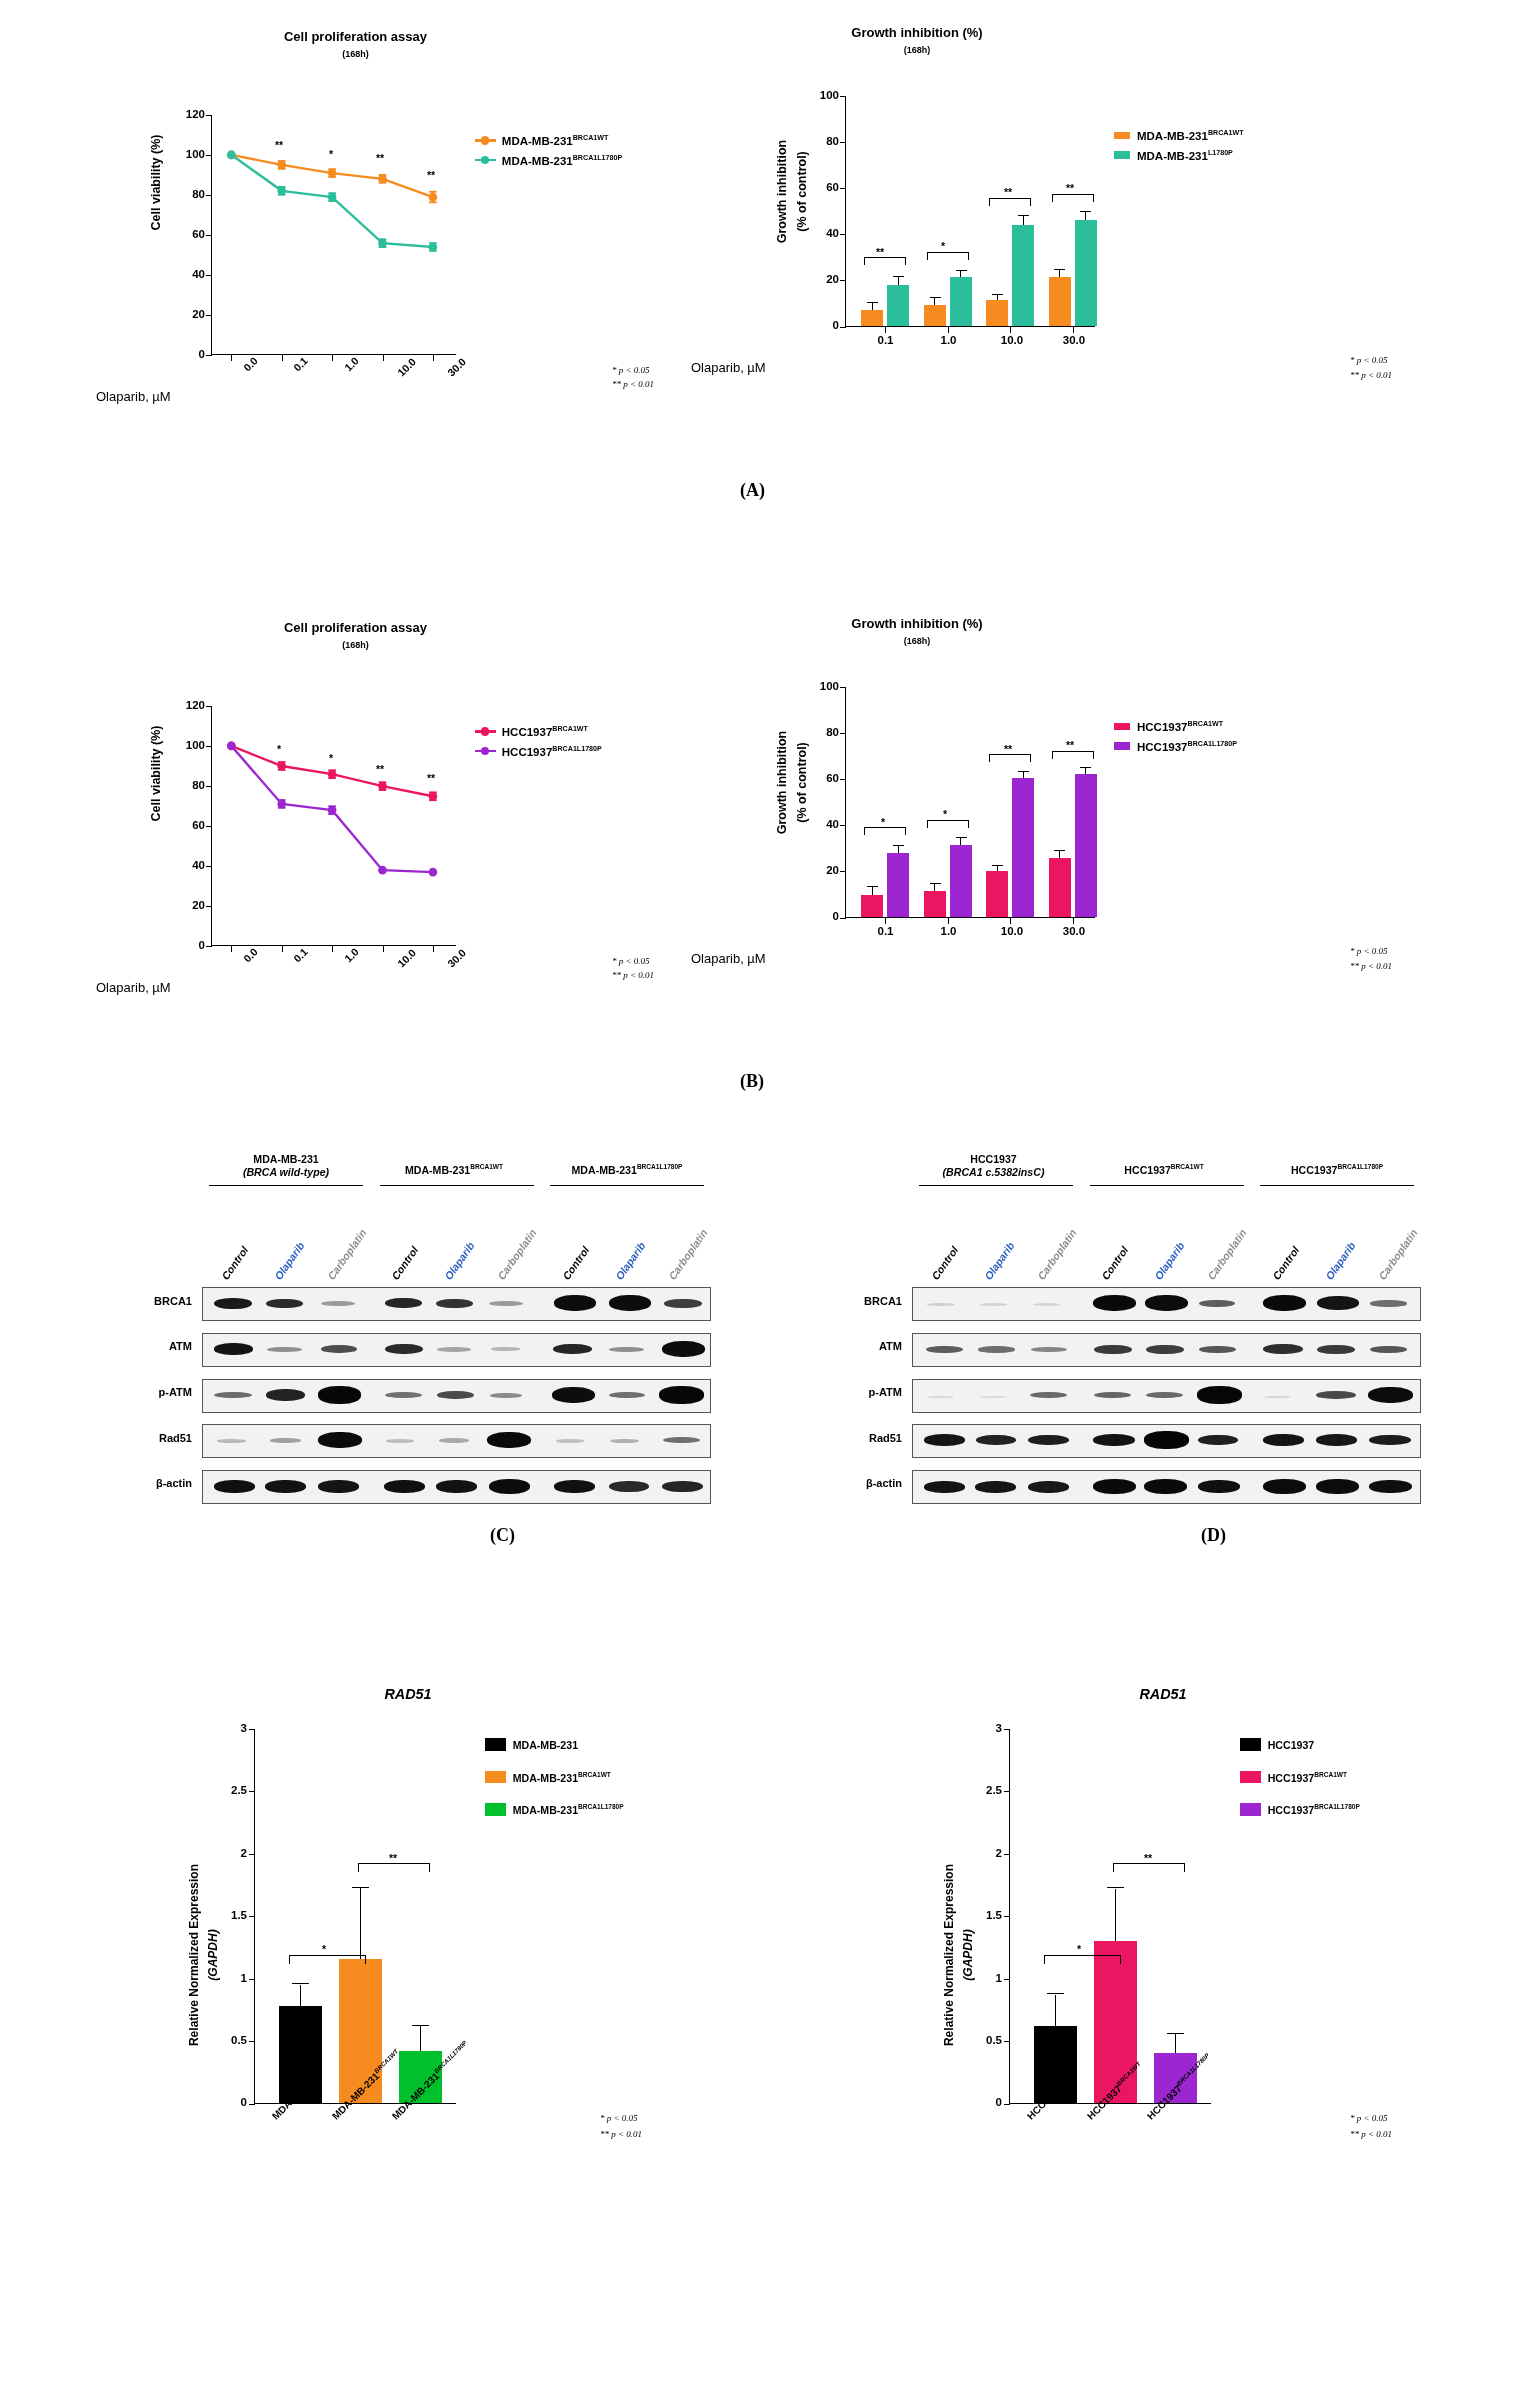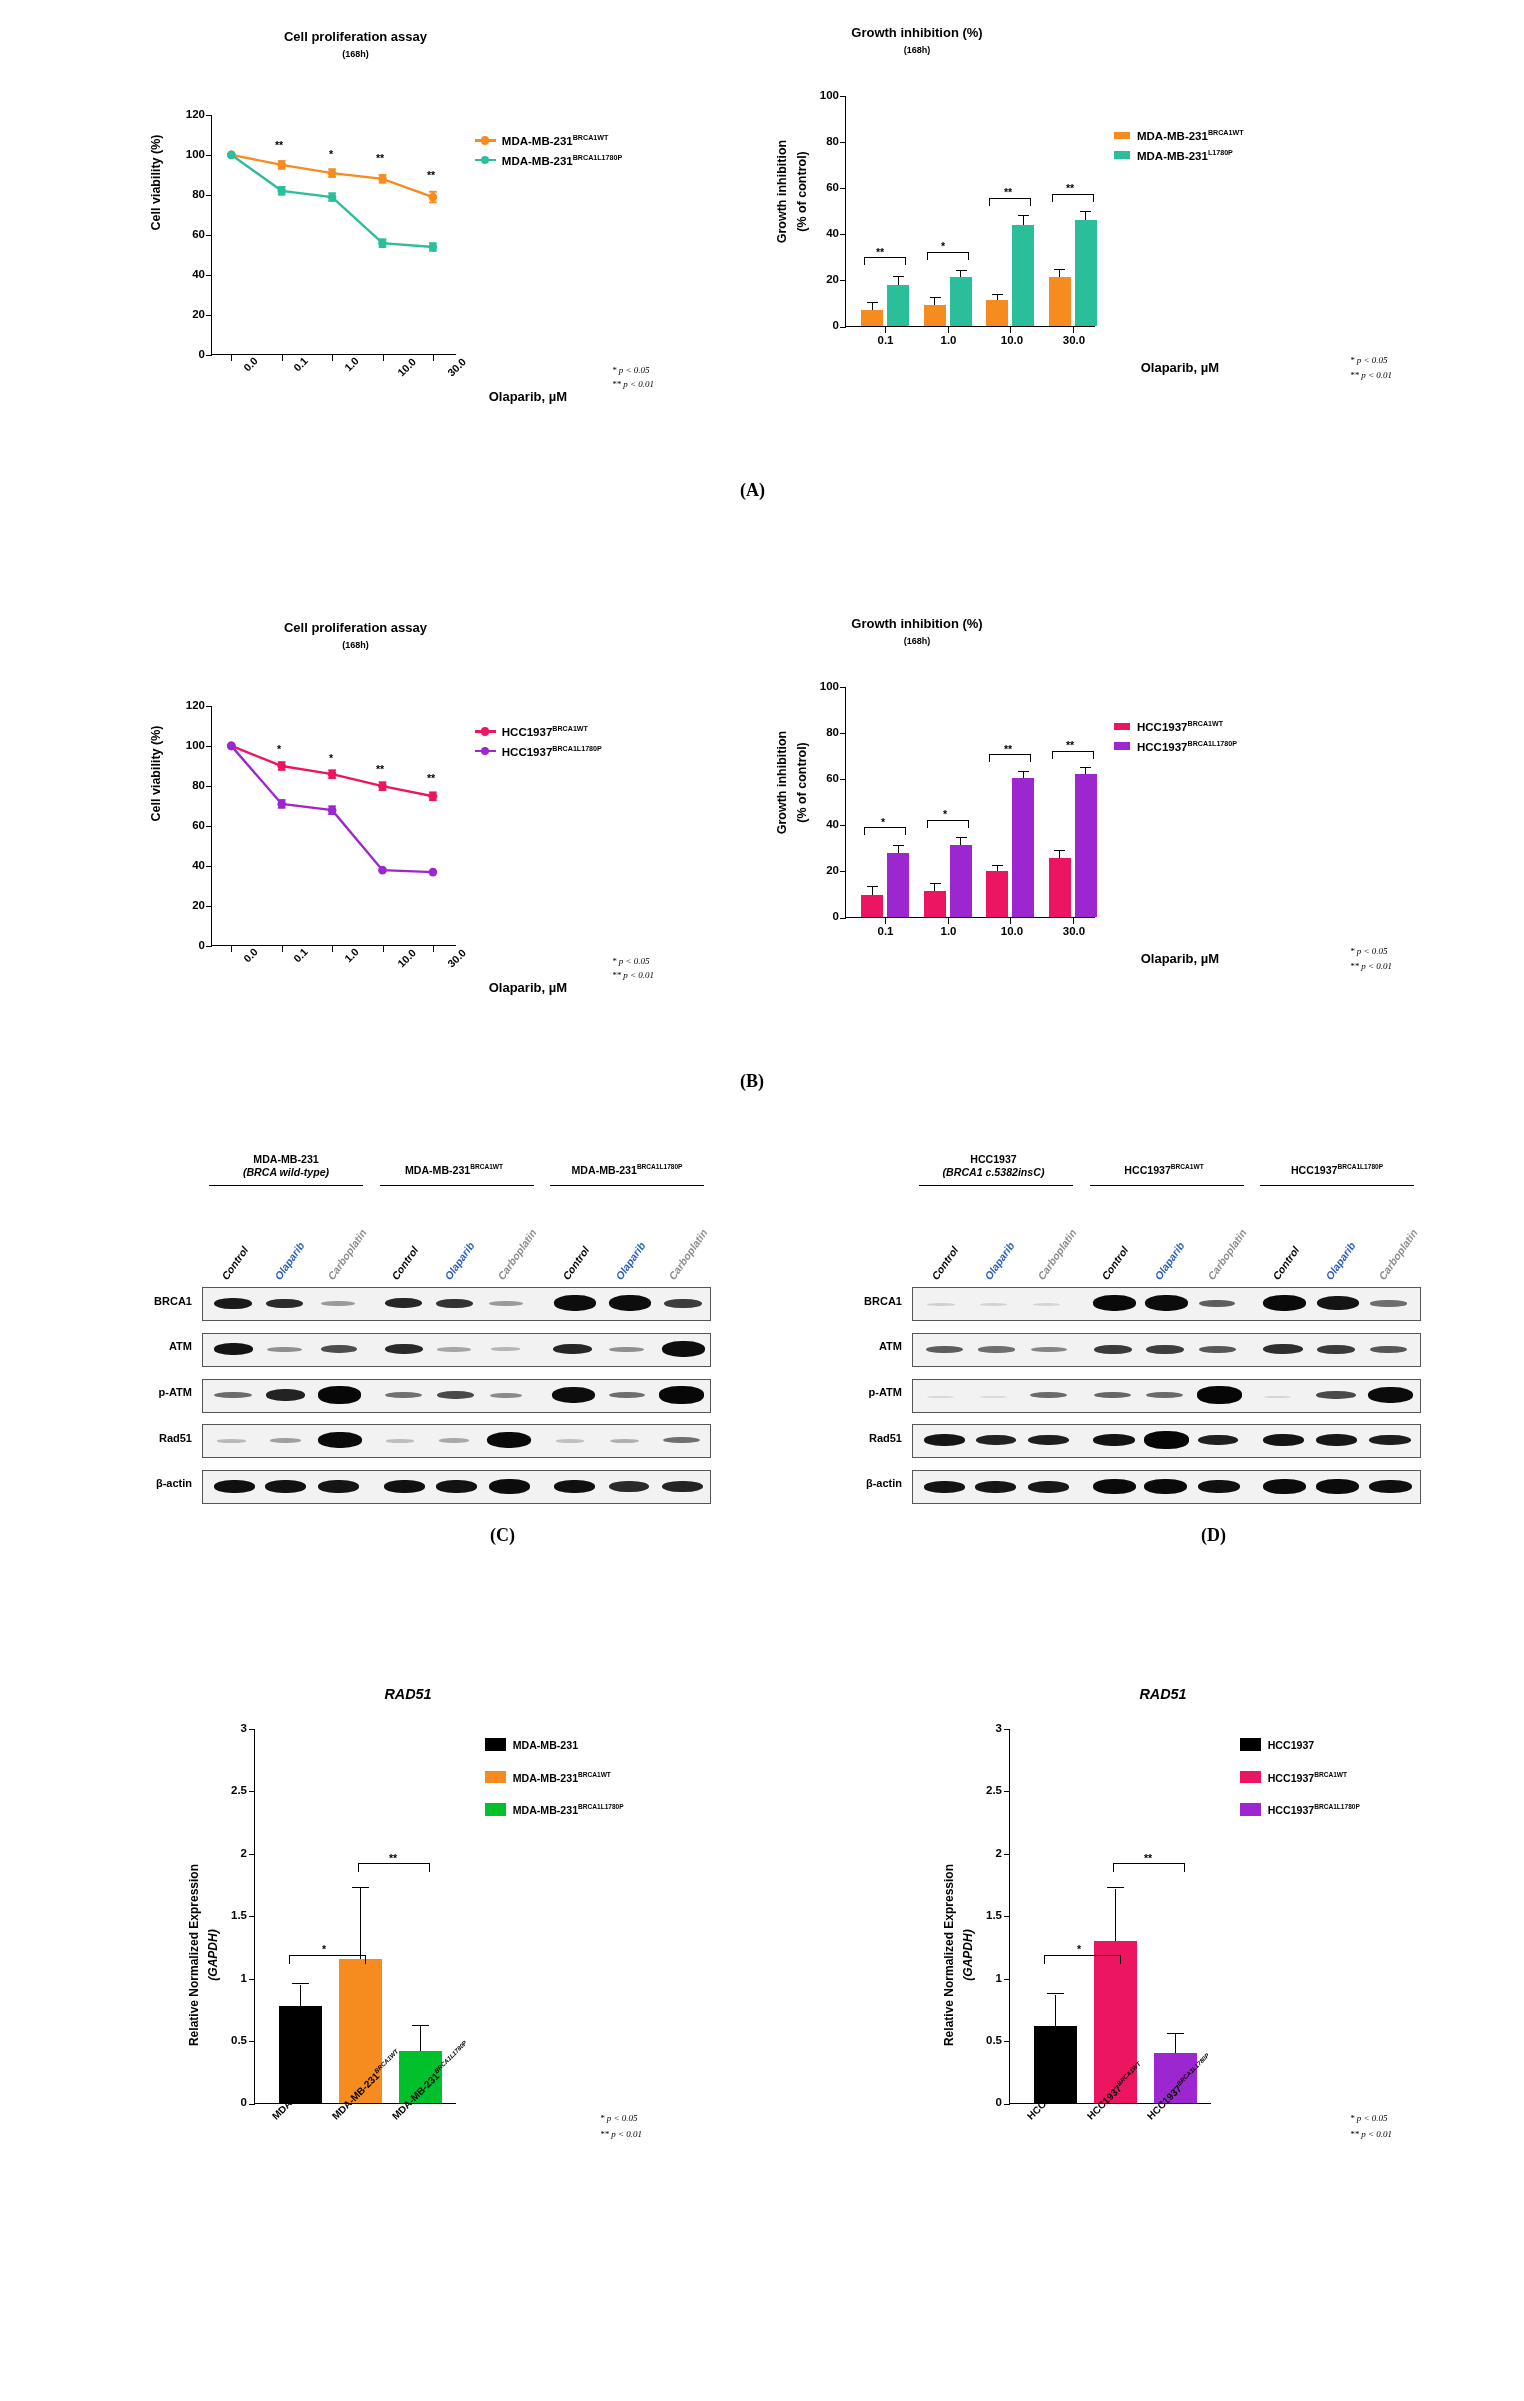--- a/index.html
+++ b/index.html
@@ -5,21 +5,21 @@
   html,body{margin:0;padding:0;background:#fff;}
   body{width:1524px;height:2598px;font-family:"Liberation Sans",sans-serif;color:#000;position:relative;}
   .panel-letter{position:absolute;font-size:18px;font-weight:bold;font-family:"Liberation Serif",serif;}
 
   
   .chart{position:absolute;}
   .plot{position:absolute;border-left:1.9px solid #000;border-bottom:1.9px solid #000;box-sizing:border-box;}
   .ctitle{position:absolute;text-align:center;font-weight:bold;font-size:13px;width:100%;}
   .csub{position:absolute;text-align:center;font-size:9px;width:100%;font-weight:bold;}
   .ylab{position:absolute;font-weight:bold;font-size:12.5px;transform-origin:0 0;transform:rotate(-90deg);white-space:nowrap;text-align:center;}
-  .xlab{position:absolute;font-weight:bold;font-size:13px;text-align:right;width:100%;}
+  .xlab{position:absolute;font-weight:normal;font-size:13px;text-align:left;width:100%;}
   .ytick{position:absolute;font-size:11.5px;font-weight:bold;text-align:right;width:34px;}
   .ytickmark{position:absolute;background:#000;height:1.4px;width:5.8px;left:-5.8px;}
   .xtick{position:absolute;font-size:10.6px;font-weight:bold;transform-origin:0 0;transform:rotate(-45deg);white-space:nowrap;}
   .xtickmark{position:absolute;background:#000;width:1.4px;height:5.8px;top:0;}
   .sig{position:absolute;font-size:10.6px;font-weight:bold;}
   .pnote{position:absolute;font-family:"Liberation Serif",serif;font-size:9px;font-style:italic;white-space:nowrap;}
   .legend{position:absolute;}
   .legend .row{display:flex;align-items:center;margin-bottom:6.7px;}
   .legend .swatch{width:16.3px;height:7.7px;margin-right:6.7px;}
   .legend .ln{width:21px;height:2.4px;margin-right:5.8px;position:relative;}

